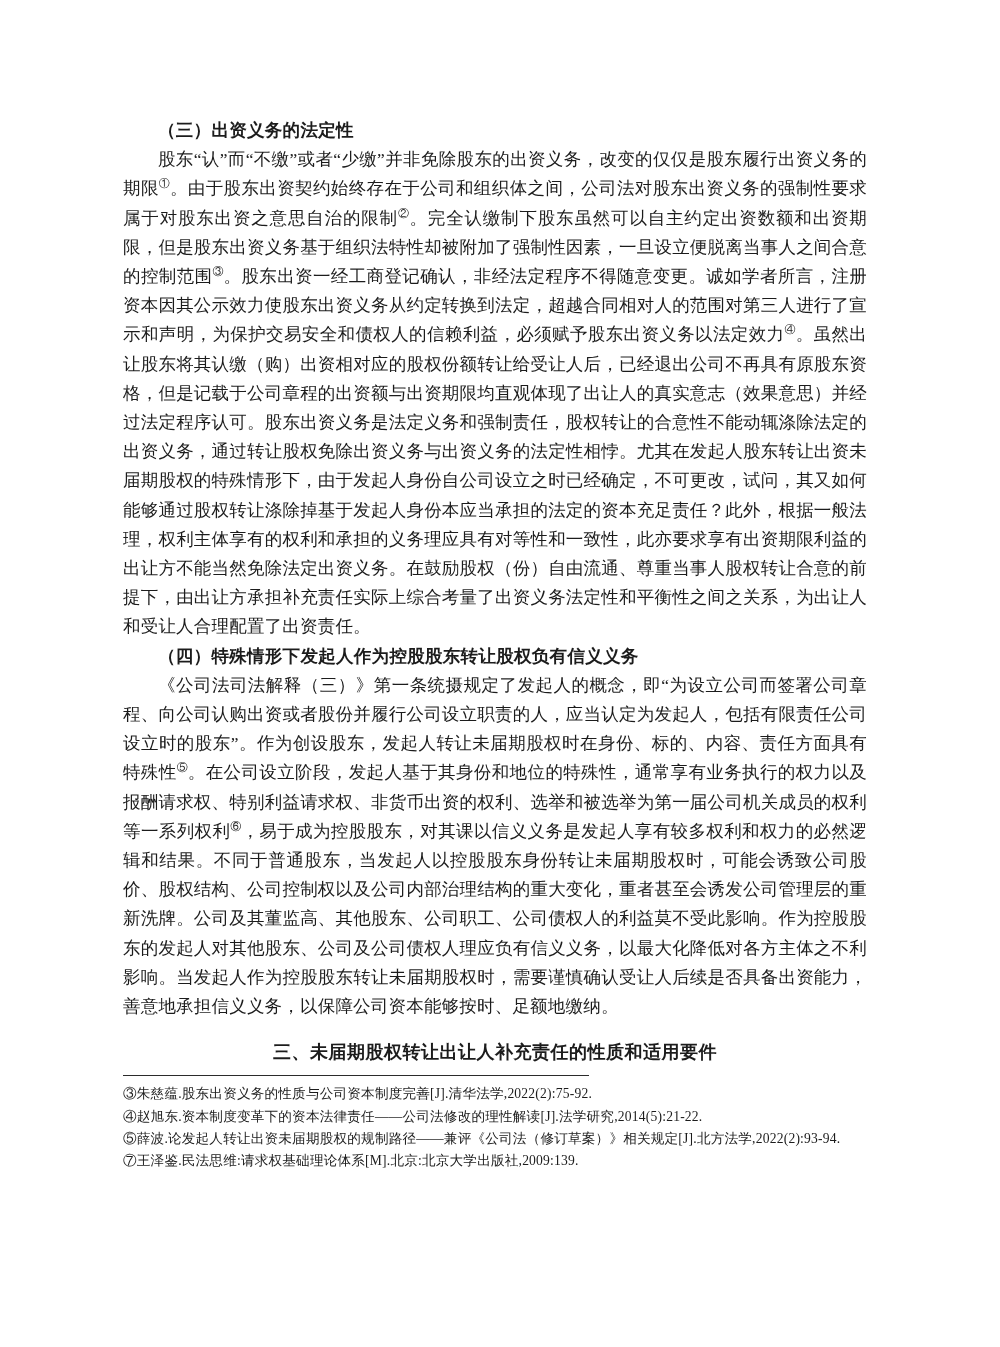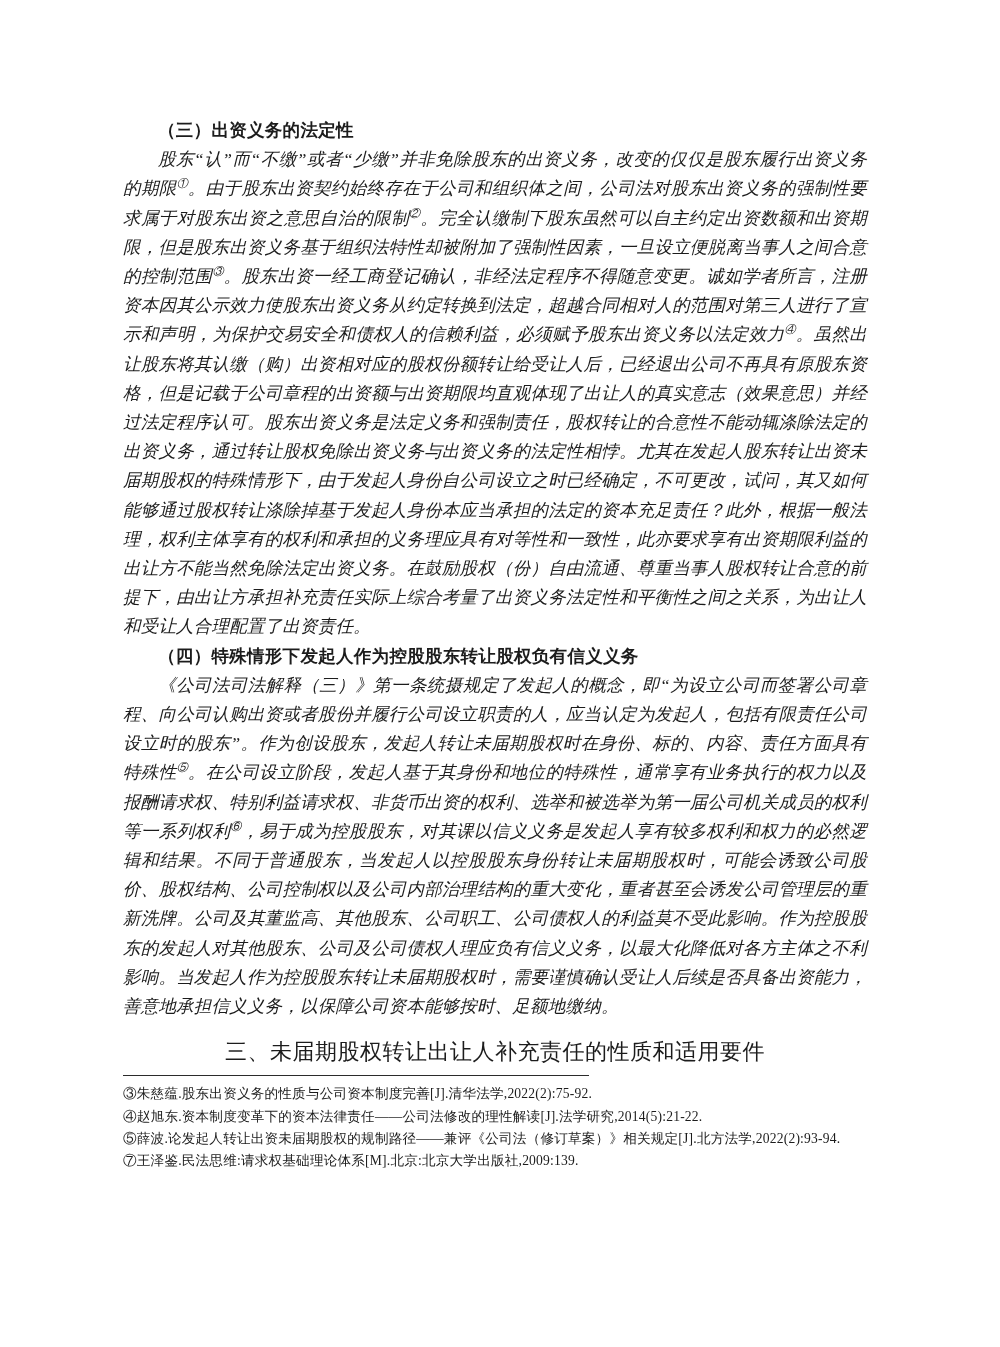--- a/index.html
+++ b/index.html
@@ -31,32 +31,31 @@
     letter-spacing: 0.3px;
     margin: 0;
   }
   .body-para {
     font-size: 17.5px;
     line-height: 29.2px;
     text-align: justify;
     text-indent: 2em;
     margin: 0;
     letter-spacing: 0.2px;
-    font-style: italic;
   }
   .body-para sup, .intro-para sup {
     font-size: 11px;
     line-height: 0;
     vertical-align: super;
     letter-spacing: 0;
   }
   .section-heading {
     font-family: "DejaVu Sans", "Liberation Sans", sans-serif;
-    font-weight: 400;
-    font-size: 22px;
+    font-weight: 700;
+    font-size: 18px;
     line-height: 29px;
     text-align: center;
     letter-spacing: 0.5px;
     margin: 16px 0 4px 0;
   }
   .intro-para {
     font-size: 17.5px;
     line-height: 29.2px;
     text-align: justify;
     text-indent: 2em;

